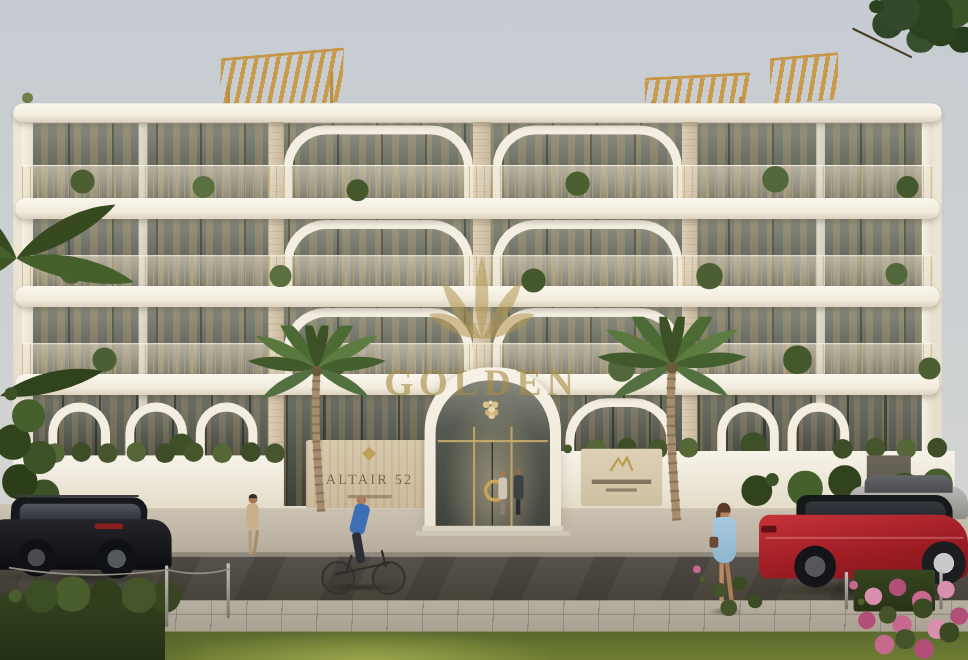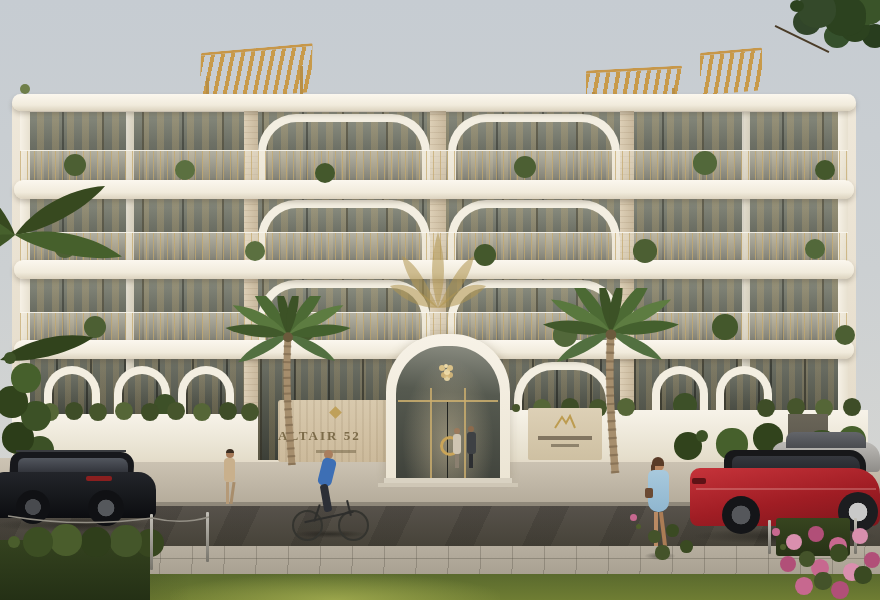--- a/index.html
+++ b/index.html
@@ -29,21 +29,21 @@
     linear-gradient(90deg,#ddcfb6,#c8b89d);}
   .wpier{background:linear-gradient(90deg,#f6f1e6,#e7e0cf);}
   .gwall{background:linear-gradient(180deg,#f7f3e9,#e4ddca);}
   .blob{border-radius:50%;}
   .post{background:linear-gradient(180deg,#c2bfb7,#77746b);width:3px;border-radius:1px;}
   .pergola{background:repeating-linear-gradient(100deg,#c89a4a 0 4px, rgba(0,0,0,0) 4px 10px);
     border-top:3px solid #c79749;border-radius:2px;}
   .shadow{background:radial-gradient(ellipse at center, rgba(15,14,11,.45), rgba(0,0,0,0) 70%);}
   .wm-text{width:320px;text-align:center;color:rgba(168,140,70,.62);
     font-size:34px;letter-spacing:5px;font-weight:bold;}
-  .sign-name{width:116px;color:#7c6b49;font-size:13px;letter-spacing:2px;font-weight:bold;}
+  .sign-name{width:116px;text-align:center;color:#7c6b49;font-size:13px;letter-spacing:2px;}
 </style>
 </head>
 <body>
 
 <div id="canvas">
 
   <div class="abs" style="left:0;top:0;width:880px;height:600px;
        background:linear-gradient(180deg,#c6ccd2 0%,#ccd0d2 45%,#d9d8d3 100%);"></div>
 
   <div class="abs blob" style="left:20px;top:84px;width:10px;height:10px;background:#6f7f4a;
@@ -345,15 +345,16 @@
   <div class="abs" style="left:0;top:0;width:880px;height:600px;pointer-events:none;">
     <svg class="abs" style="left:380px;top:230px;" width="116" height="100" viewBox="0 0 116 100">
       <g fill="rgba(177,150,80,.55)">
         <path d="M58,2 C50,30 50,52 58,78 C66,52 66,30 58,2 Z"></path>
         <path d="M58,78 C44,48 36,34 22,26 C26,48 40,68 58,78 Z"></path>
         <path d="M58,78 C72,48 80,34 94,26 C90,48 76,68 58,78 Z"></path>
         <path d="M58,78 C40,58 24,52 10,56 C22,70 40,78 58,78 Z"></path>
         <path d="M58,78 C76,58 92,52 106,56 C94,70 76,78 58,78 Z"></path>
       </g>
     </svg>
+    <div class="abs wm-text" style="left:278px;top:330px;">GOLDEN</div>
   </div>
 
 </div>
 
 </body></html>

